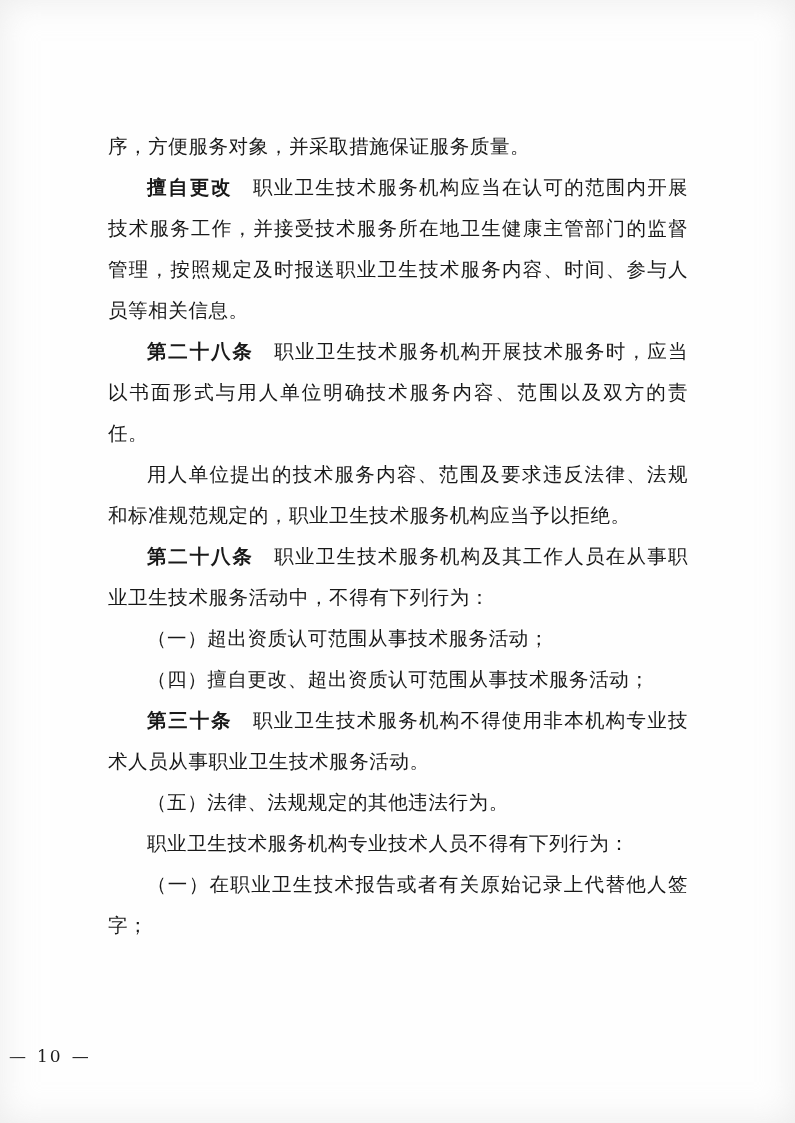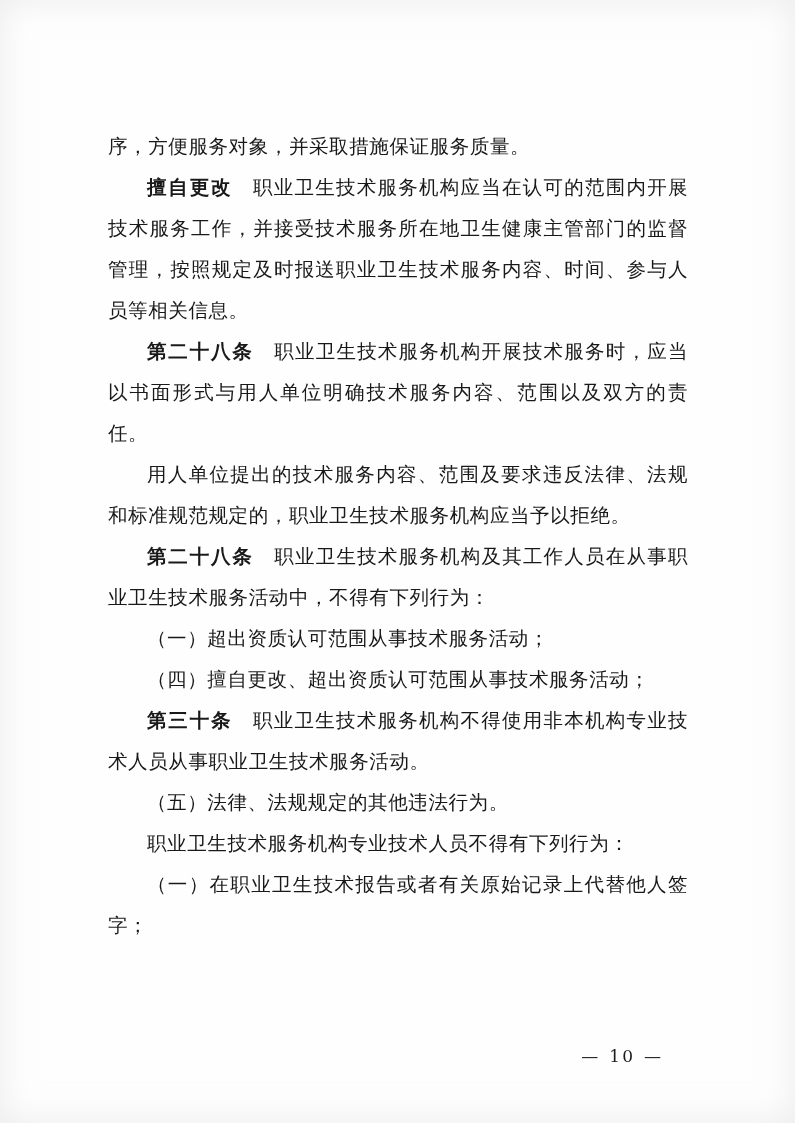--- a/index.html
+++ b/index.html
@@ -44,21 +44,21 @@
   }
   .para .bold {
     font-weight: 700;
     letter-spacing: 1.2px;
   }
   .footer {
     position: absolute;
     left: 0;
     top: 1046px;
     width: 672px;
-    text-align: right;
+    text-align: left;
     font-size: 17px;
     color: #1c1c1c;
     letter-spacing: 2px;
     font-family: "DejaVu Serif", "Liberation Serif", serif;
   }
   .footer .dash {
     display: inline-block;
     padding: 0 9px;
   }
   

